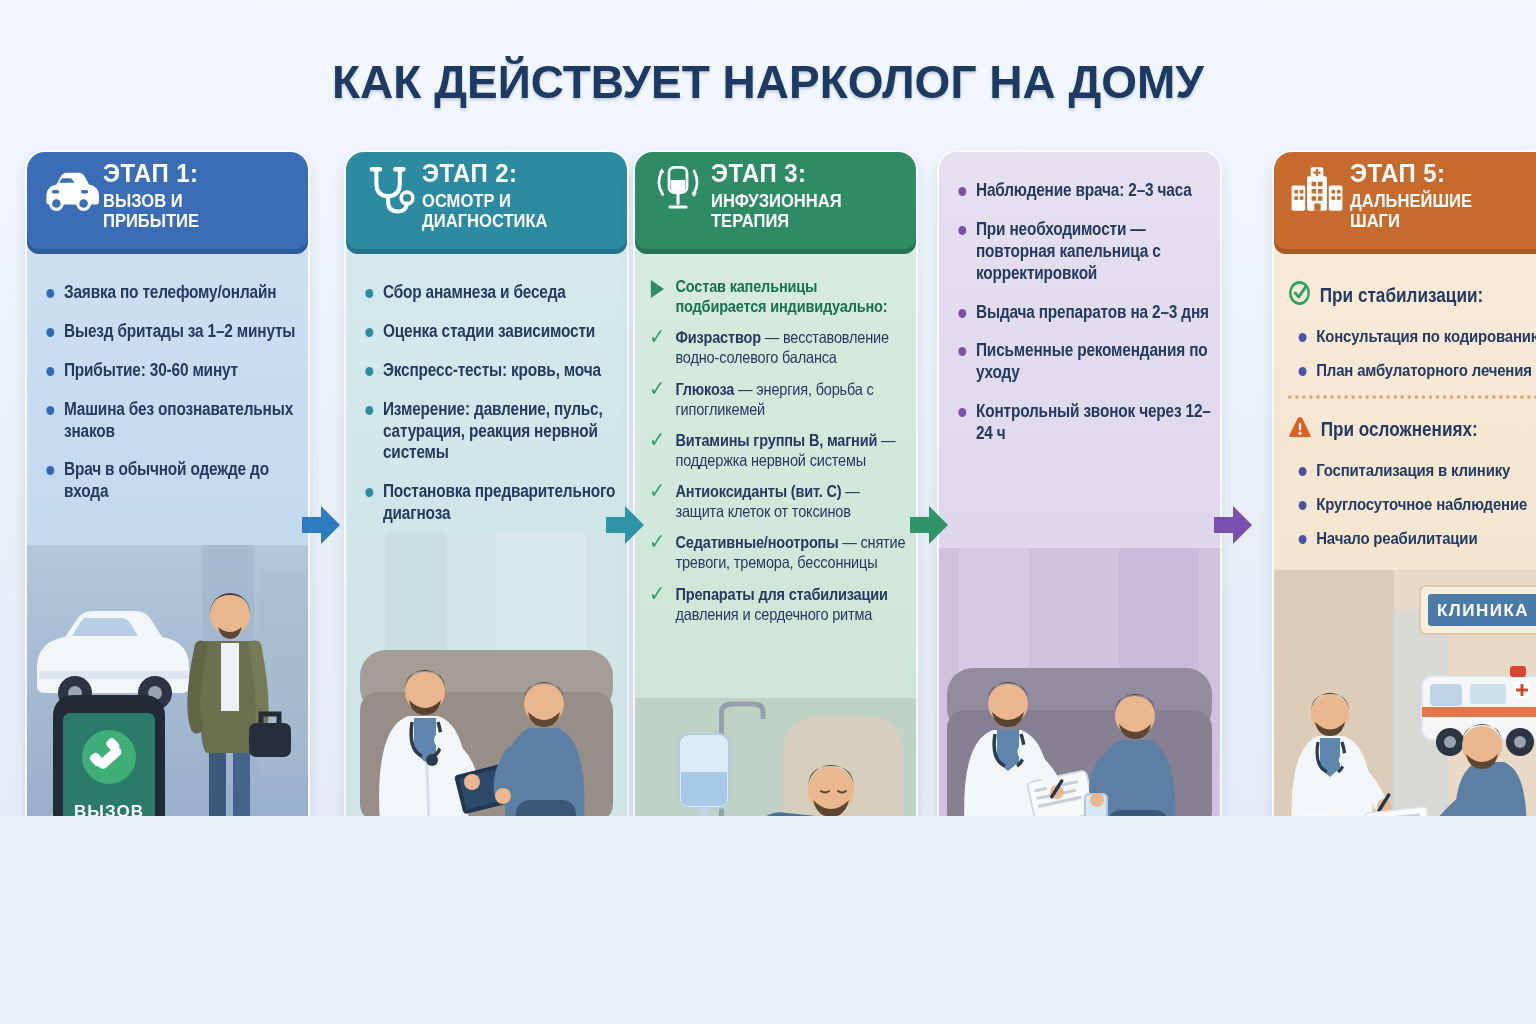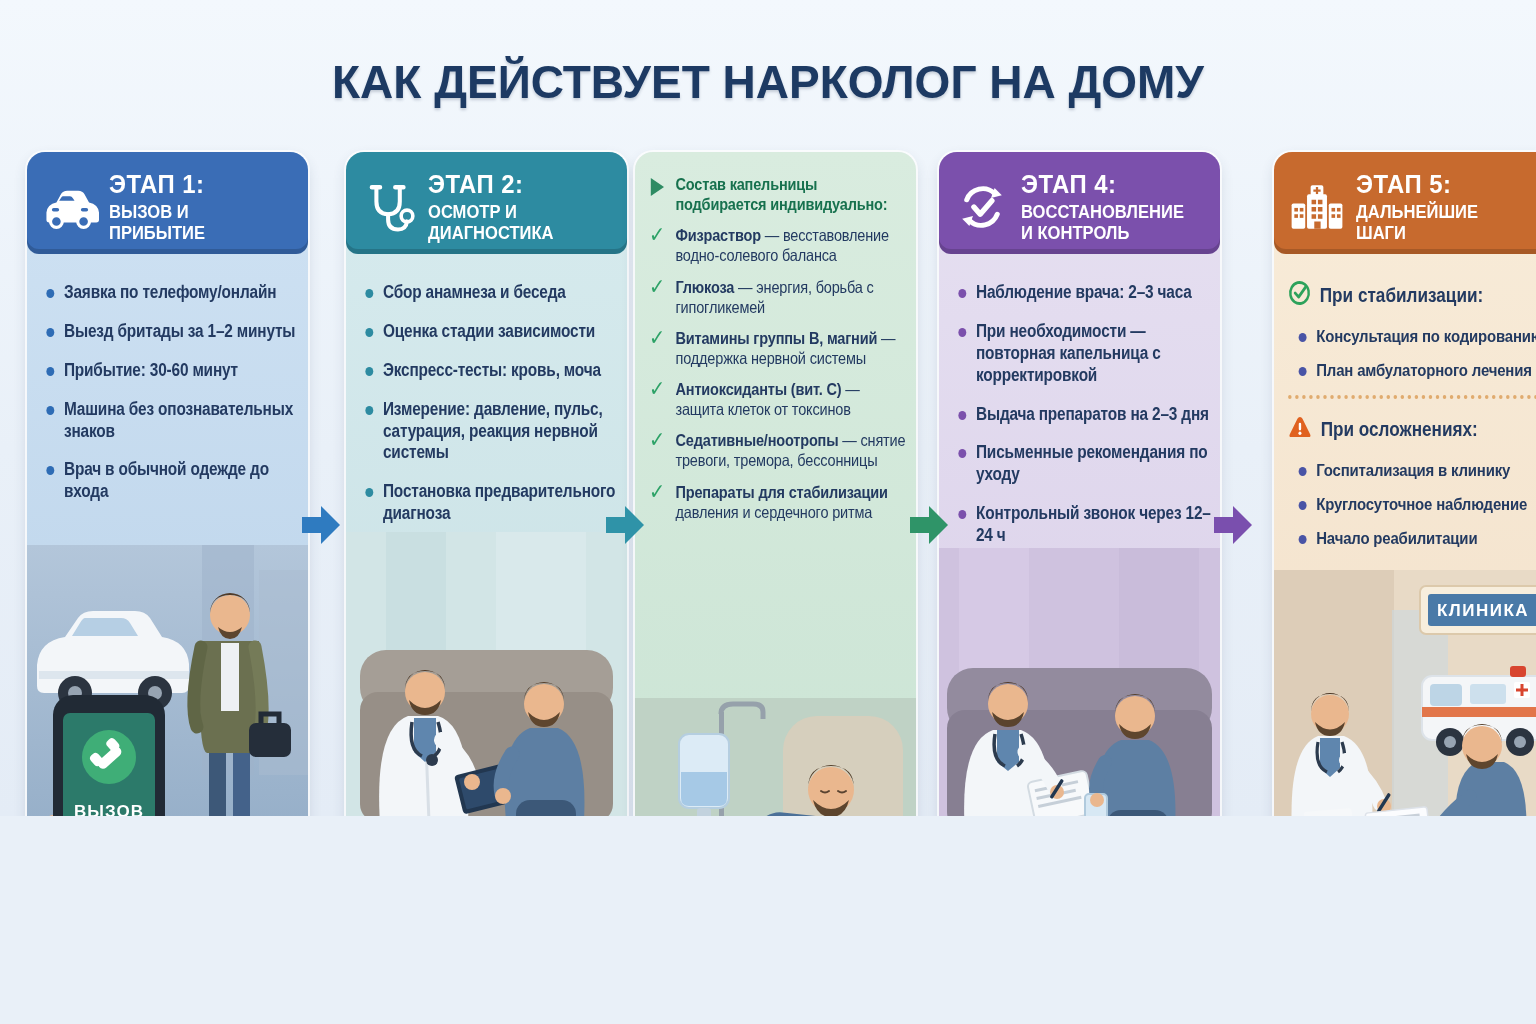--- a/index.html
+++ b/index.html
@@ -10,22 +10,22 @@
   .title{position:absolute;top:55px;left:0;width:100%;text-align:center;
     font-size:46px;font-weight:800;color:#1d3a63;letter-spacing:0;
     text-shadow:0 2px 3px rgba(30,50,80,.22)}
   .stage{position:absolute;top:152px;width:281px;height:788px;border-radius:18px;overflow:hidden;
     box-shadow:0 0 0 2px rgba(255,255,255,.75),0 6px 14px rgba(50,70,100,.16)}
   .s1{left:27px;background:linear-gradient(180deg,#cfe2f3,#b7d0e8)}
   .s2{left:346px;background:linear-gradient(180deg,#d7ebee,#c6dfe3)}
   .s3{left:635px;background:linear-gradient(180deg,#d9ecdf,#c9e3d3)}
   .s4{left:939px;background:linear-gradient(180deg,#e6e0f1,#d8cde8)}
   .s5{left:1274px;background:linear-gradient(180deg,#f8ecd9,#f2dfc8)}
-  .stage-header{height:102px;border-radius:14px 14px 12px 12px;display:flex;align-items:center;
-    gap:10px;padding:8px 10px 0 14px;color:#fff;box-shadow:inset 0 -5px 0 rgba(0,0,0,.16)}
+  .stage-header{height:102px;border-radius:14px 14px 12px 12px;display:flex;align-items:flex-start;
+    gap:4px;padding:8px 10px 0 14px;color:#fff;box-shadow:inset 0 -5px 0 rgba(0,0,0,.16)}
   .s1 .stage-header{background:#3a6db6}
   .s2 .stage-header{background:#2d8ba1}
   .s3 .stage-header{background:#2e8b63}
   .s4 .stage-header{background:#7b50ac}
   .s5 .stage-header{background:#c76a2e}
   .stage-icon{flex:0 0 58px;height:58px;display:flex;align-items:center;justify-content:center}
   .stage-titles{transform:scaleX(.92);transform-origin:0 50%;width:106%}
   .stage-label{font-size:26px;font-weight:800;letter-spacing:.5px;line-height:1.05}
   .stage-subtitle{font-size:18px;font-weight:700;margin-top:4px;line-height:1.12;max-width:186px}
   .bullets{list-style:none;padding:28px 8px 0 18px;transform:scaleX(.88);transform-origin:0 0;width:114%}
@@ -221,20 +221,37 @@
         </g>
         <g>
           <rect x="192" y="342" width="44" height="46" rx="8" fill="#e6c44e"></rect>
           <rect x="188" y="332" width="52" height="14" rx="7" fill="#7fa9cc"></rect>
         </g>
       </svg>
     </div>
   </section>
 
   <section class="stage s3">
+    <header class="stage-header">
+      <span class="stage-icon">
+        <svg viewBox="0 0 60 60" width="54" height="54">
+          <rect x="20" y="6" width="20" height="28" rx="6" stroke="#fff" stroke-width="3" fill="none"></rect>
+          <path d="M22 20 h16 v8 q0 5 -5 5 h-6 q-5 0 -5 -5 z" fill="#fff"></path>
+          <path d="M30 34 v12 M21 50 h18" stroke="#fff" stroke-width="3.5" stroke-linecap="round"></path>
+          <path d="M12 10 q-7 14 1 26" stroke="#fff" stroke-width="3" fill="none" stroke-linecap="round"></path>
+          <path d="M48 10 q7 14 -1 26" stroke="#fff" stroke-width="3" fill="none" stroke-linecap="round"></path>
+          <path d="M9 12 l3 -5 l3 5 z" fill="#fff"></path>
+          <path d="M45 34 l3 5 l3 -5 z" fill="#fff"></path>
+        </svg>
+      </span>
+      <div class="stage-titles">
+        <div class="stage-label">ЭТАП 3:</div>
+        <div class="stage-subtitle">ИНФУЗИОННАЯ ТЕРАПИЯ</div>
+      </div>
+    </header>
     <ul class="checklist">
       <li class="intro-item">
         <span class="play-mark"></span>
         <span>Состав капельницы подбирается индивидуально:</span>
       </li>
       <li>
         <span class="mark">✓</span>
         <b>Физраствор</b><span> — весставовление водно-солевого баланса</span>
       </li>
       <li>
@@ -282,35 +299,20 @@
           <rect x="44" y="36" width="50" height="74" rx="10" fill="#dcebf6" stroke="#b5cee0" stroke-width="2"></rect>
           <path d="M46 74 h46 v26 q0 8 -8 8 h-30 q-8 0 -8 -8 z" fill="#a6c9e6"></path>
           <rect x="62" y="110" width="14" height="12" rx="3" fill="#c2d2de"></rect>
           <path d="M69 122 C 58 160 54 178 66 200" stroke="#f0f4f7" stroke-width="3.5" fill="none"></path>
         </g>
       </svg>
     </div>
   </section>
 
   <section class="stage s4">
-    <header class="stage-header">
-      <span class="stage-icon">
-        <svg viewBox="0 0 60 60" width="54" height="54">
-          <path d="M13 22 a19 19 0 0 1 31 -7" stroke="#fff" stroke-width="5.5" fill="none" stroke-linecap="round"></path>
-          <path d="M44 9 l8 8 l-12 3 z" fill="#fff"></path>
-          <path d="M47 38 a19 19 0 0 1 -31 7" stroke="#fff" stroke-width="5.5" fill="none" stroke-linecap="round"></path>
-          <path d="M16 51 l-8 -8 l12 -3 z" fill="#fff"></path>
-          <path d="M21 30 l7 8 l13 -15" stroke="#fff" stroke-width="6" fill="none" stroke-linecap="round" stroke-linejoin="round"></path>
-        </svg>
-      </span>
-      <div class="stage-titles">
-        <div class="stage-label">ЭТАП 4:</div>
-        <div class="stage-subtitle">ВОССТАНОВЛЕНИЕ И КОНТРОЛЬ</div>
-      </div>
-    </header>
     <ul class="bullets">
       <li>Наблюдение врача: 2–3 часа</li>
       <li>При необходимости — повторная капельница с корректировкой</li>
       <li>Выдача препаратов на 2–3 дня</li>
       <li>Письменные рекомендания по уходу</li>
       <li>Контрольный звонок через 12–24 ч</li>
     </ul>
     <div class="illus">
       <svg viewBox="0 0 281 392" width="281" height="392">
         <rect width="281" height="392" fill="#cfc2df"></rect>

